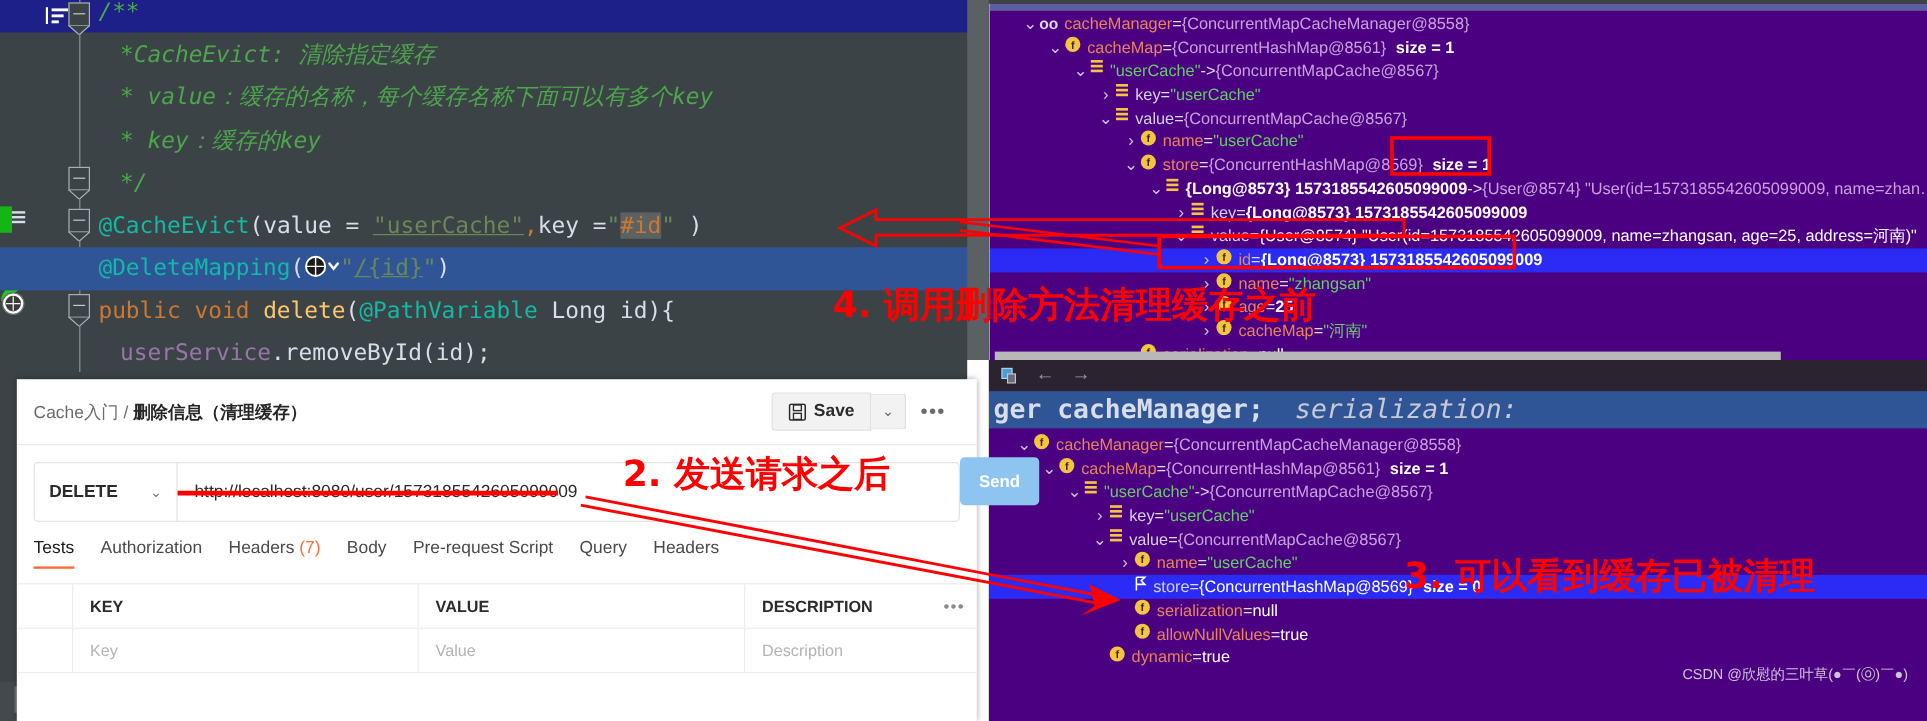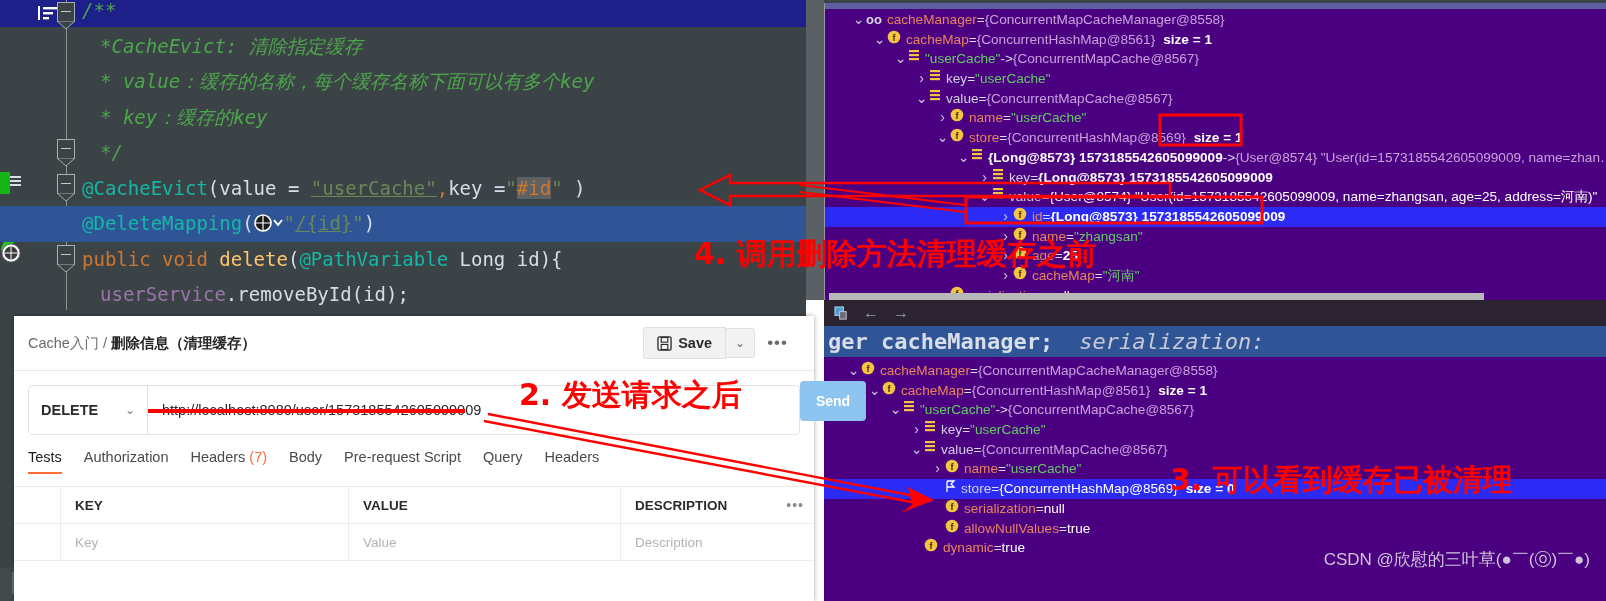--- a/index.html
+++ b/index.html
@@ -93,21 +93,21 @@
   .v-plain{color:#ffffff;}
   .v-size{color:#ffffff;font-weight:600;}
   .v-null{color:#ffffff;}
 
   
   .hscroll{background:#b8b8b8;height:9px;}
 
   
   .ann{color:#ff0000;font-weight:700;font-family:"DejaVu Sans","Liberation Sans",sans-serif;}
   svg.ovl{position:absolute;left:0;top:0;width:1606px;height:601px;pointer-events:none;}
-  #csdn{color:#cfc4d8;font-size:17px;white-space:nowrap;}
+  #csdn{color:#cfc4d8;font-size:12px;white-space:nowrap;}
 </style>
 </head>
 <body>
 
 <div class="abs" id="ide">
   <div class="abs hl-line-top"></div>
 
   <div class="abs">
     <svg class="abs gutter-icon" viewBox="0 0 22 16">
       <rect x="0" y="1" width="2" height="14" fill="#ffffff"></rect>

